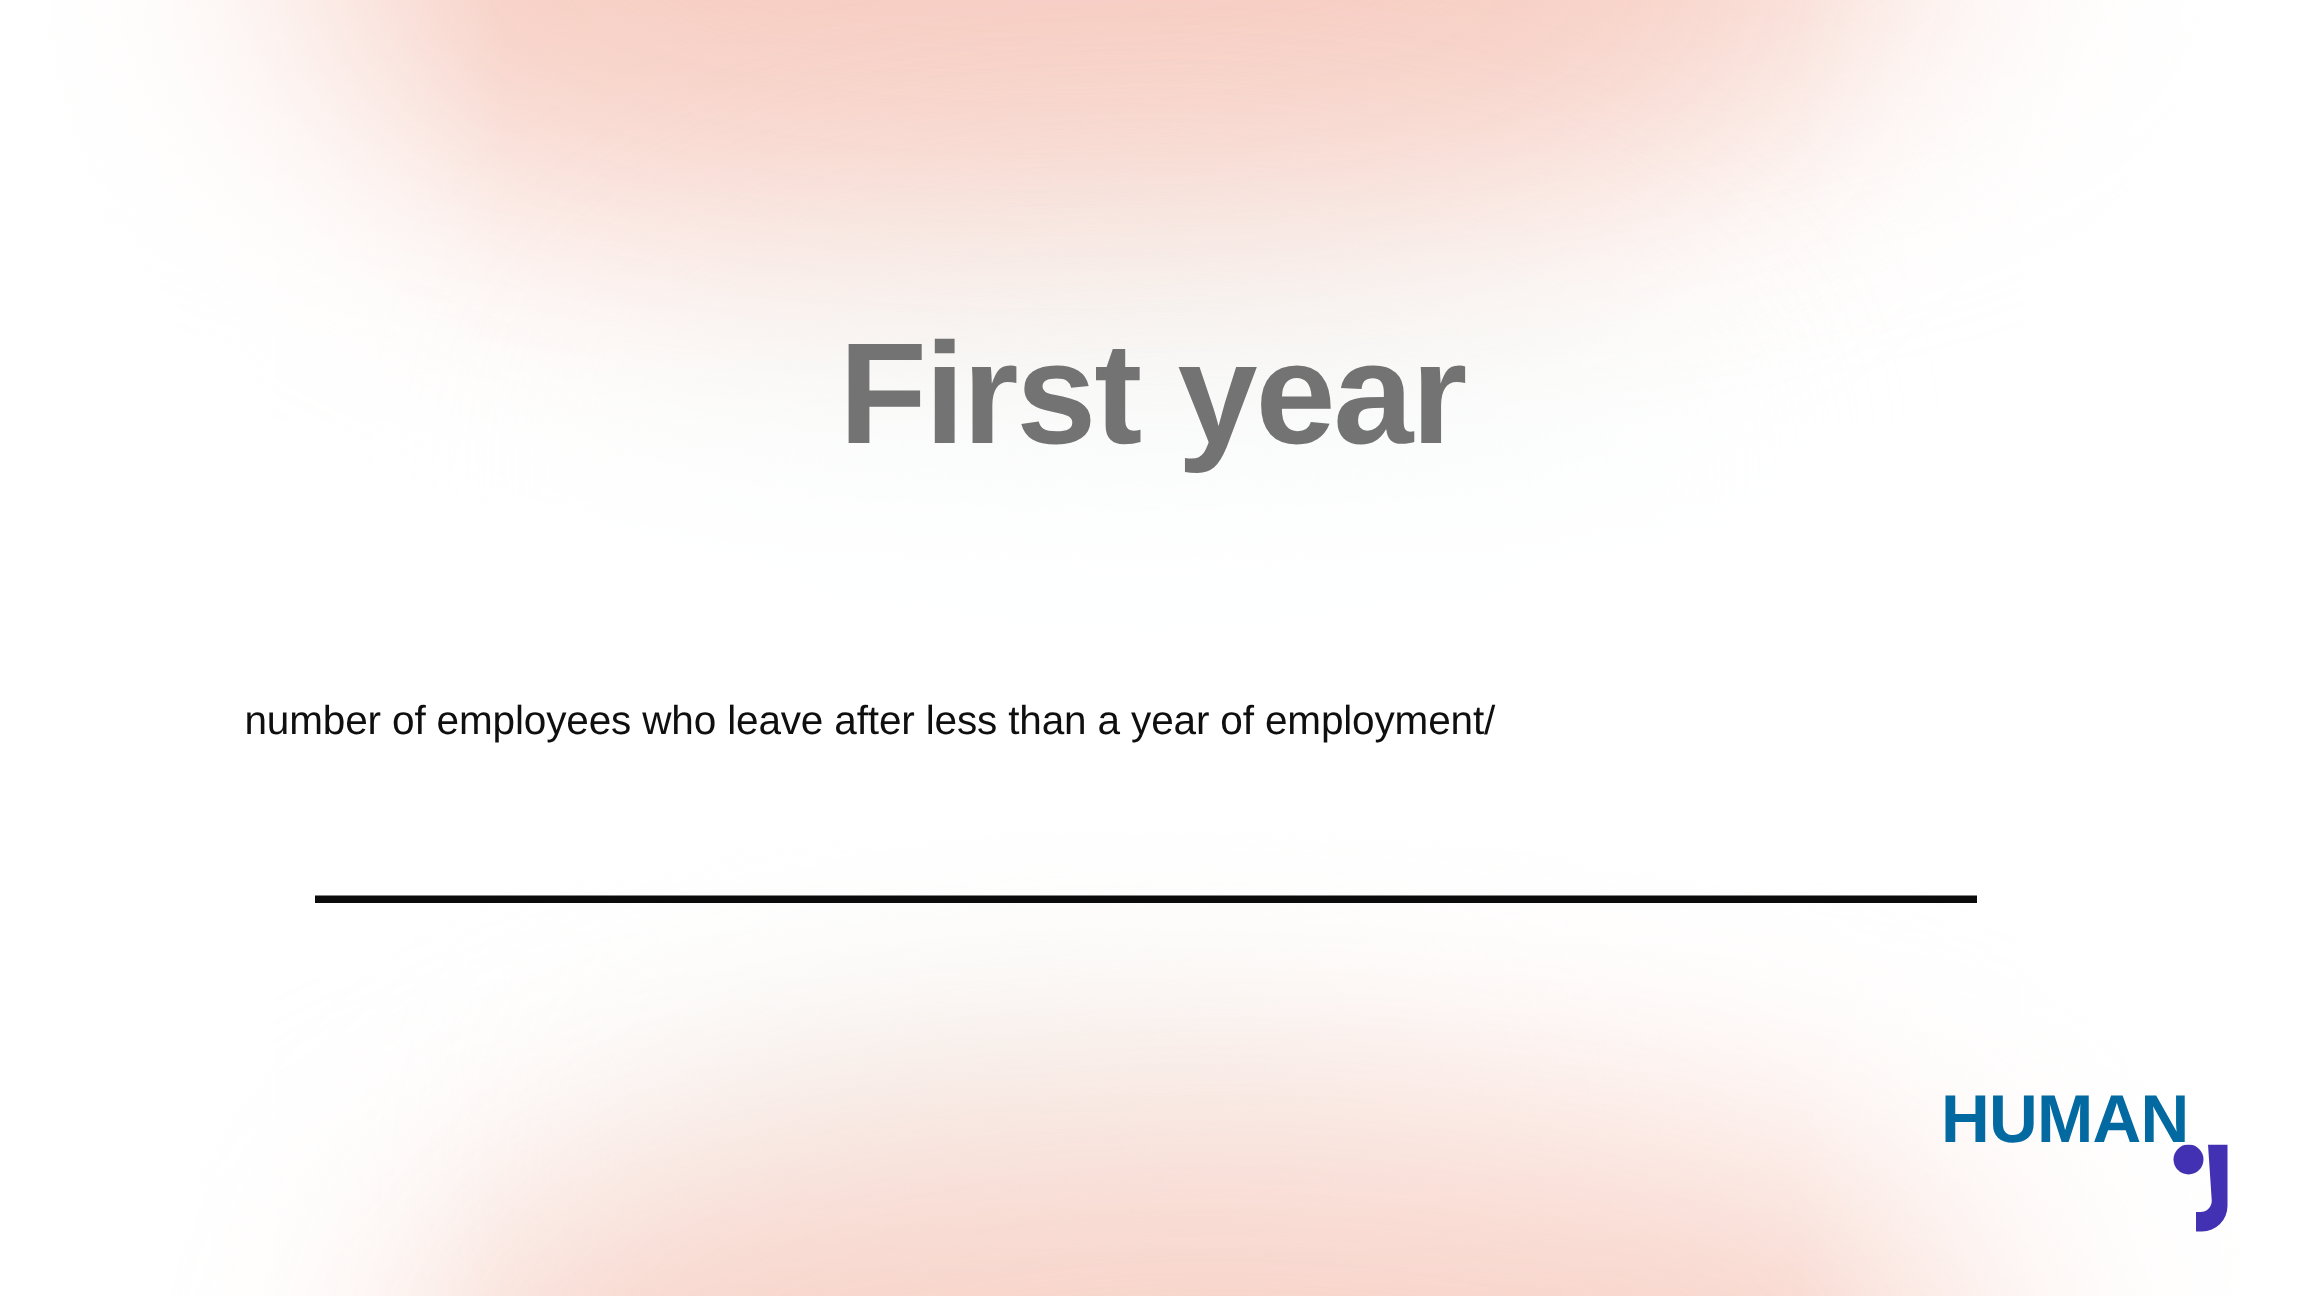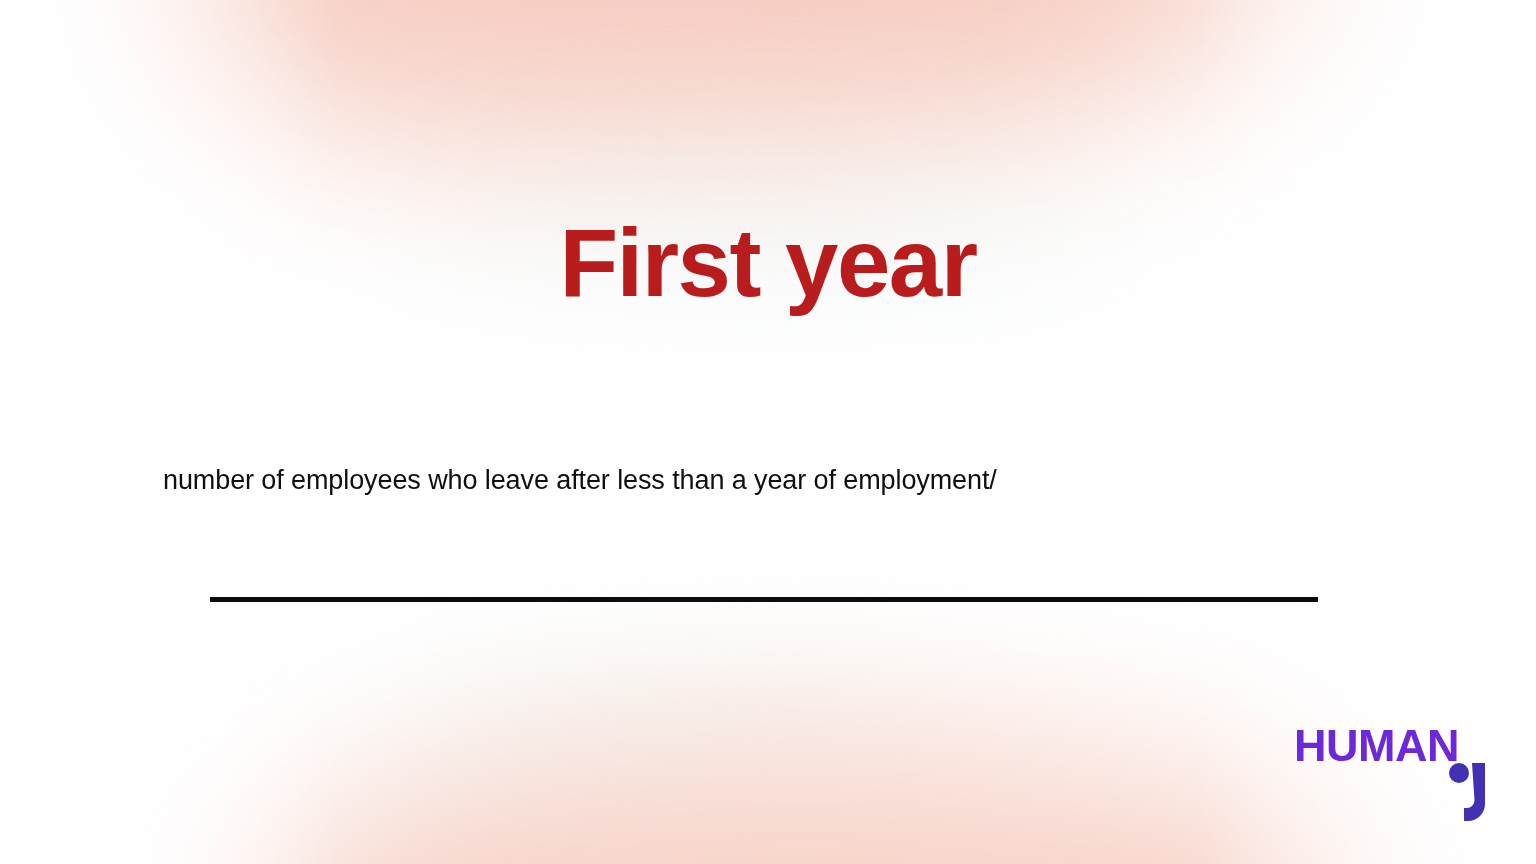--- a/index.html
+++ b/index.html
@@ -117,21 +117,21 @@
     position: absolute;
     inset: 0;
   }
 
   .headline {
     position: absolute;
     left: 0;
     right: 0;
     top: 134px;
     text-align: center;
-    color: #b91c1c;
+    color: #737373;
     font-family: "Liberation Sans", sans-serif;
     font-weight: bold;
     font-size: 96px;
     line-height: 130px;
     letter-spacing: -1.5px;
   }
 
   .headline-line {
     display: block;
     white-space: nowrap;
@@ -175,21 +175,21 @@
     left: 1294px;
     top: 723px;
     width: 200px;
     height: 100px;
   }
 
   .logo-wordmark {
     position: absolute;
     left: 0;
     top: 0;
-    color: #6d28d9;
+    color: #0369a1;
     font-family: "Liberation Sans", sans-serif;
     font-weight: bold;
     font-size: 45px;
     line-height: 45px;
     letter-spacing: -0.5px;
   }
 
   .logo-line {
     display: block;
   }

